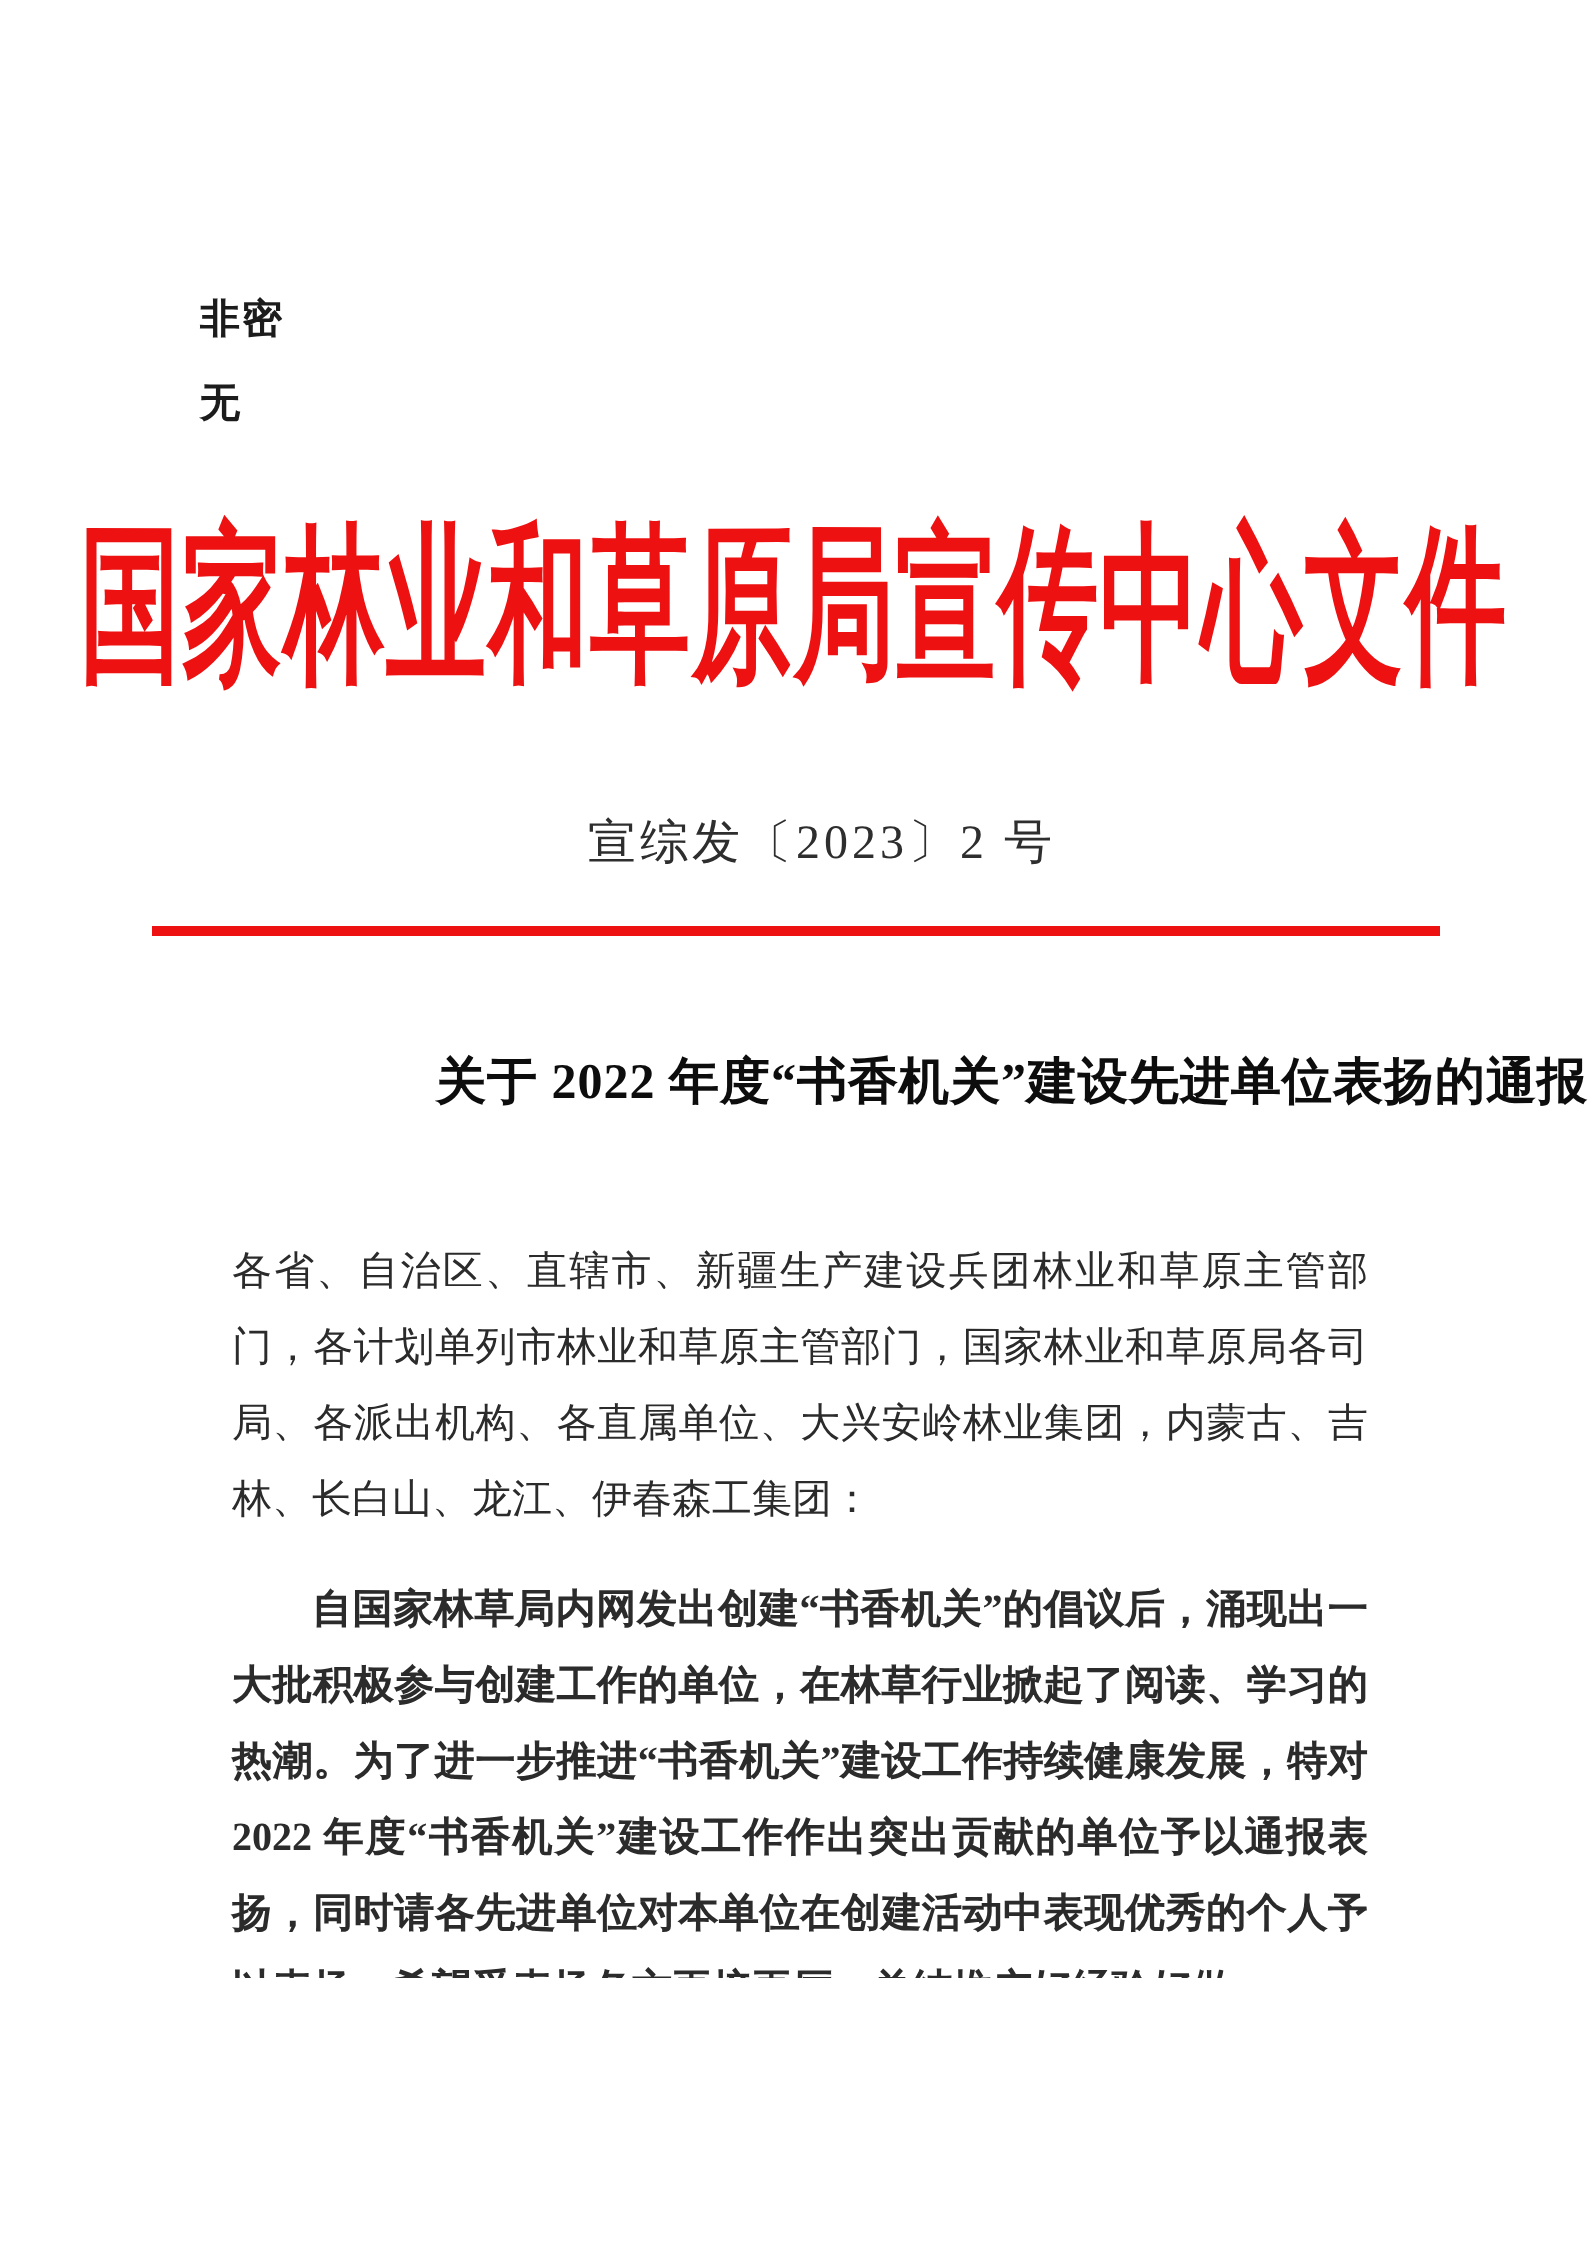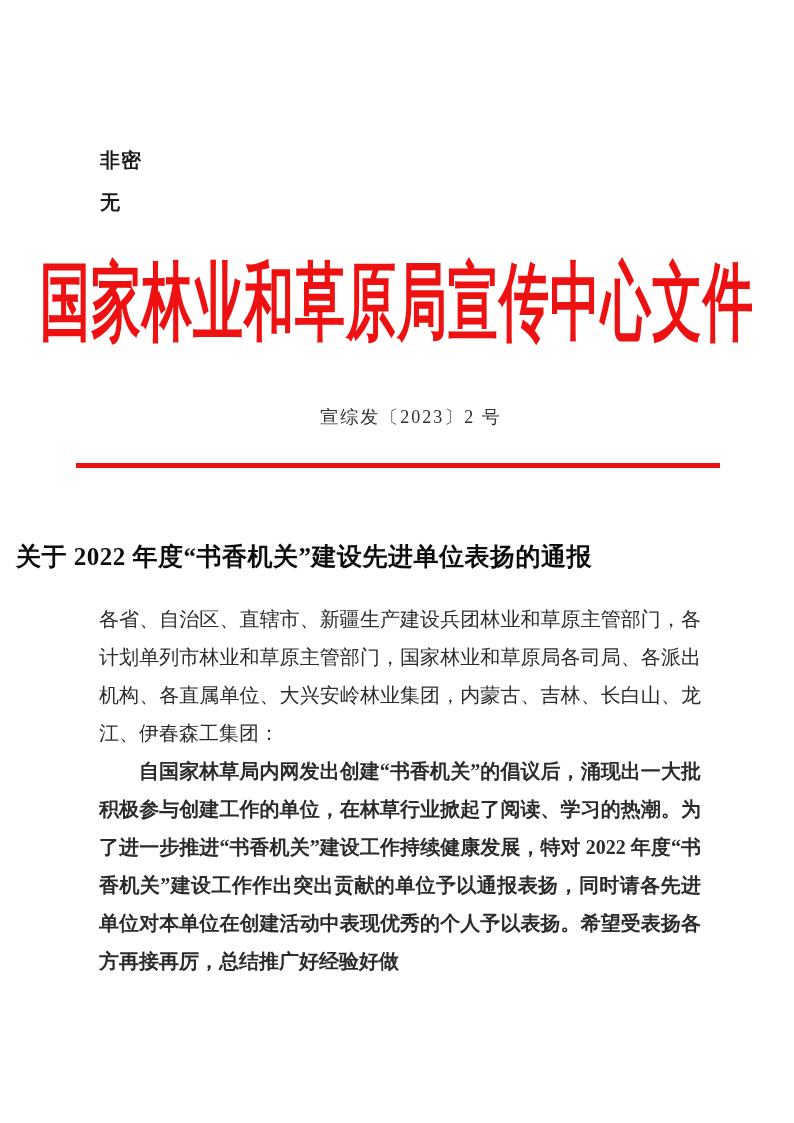--- a/index.html
+++ b/index.html
@@ -52,58 +52,58 @@
     white-space: nowrap;
     transform: scaleY(1.7);
     transform-origin: 50% 0;
   }
   .doc-number {
     position: absolute;
     left: 0;
     right: 0;
     top: 405px;
     text-align: center;
-    font-size: 18px;
+    font-size: 24px;
     letter-spacing: 2px;
     color: #2e2e2e;
     margin-left: 28px;
   }
   .red-line {
     position: absolute;
     left: 76px;
     top: 463px;
     width: 644px;
     height: 5px;
     background: #ee1111;
   }
   .doc-title {
     position: absolute;
     left: 0;
     right: 0;
     top: 524px;
-    margin: 16px;
-    text-align: left;
+    margin: 0;
+    text-align: right;
     font-size: 25px;
     font-weight: 700;
     letter-spacing: 0.5px;
     color: #0d0d0d;
   }
   .body-text {
     position: absolute;
     left: 99px;
     top: 600px;
     width: 602px;
     font-size: 20px;
     line-height: 38px;
     text-align: justify;
     text-justify: inter-ideograph;
     color: #2b2b2b;
   }
   .body-text p {
-    margin: 0;
+    margin: 17px;
   }
   .body-text p.indented {
     text-indent: 2em;
     font-weight: bold;
   }
 </style>
 </head>
 <body>
 
 <div class="page">

